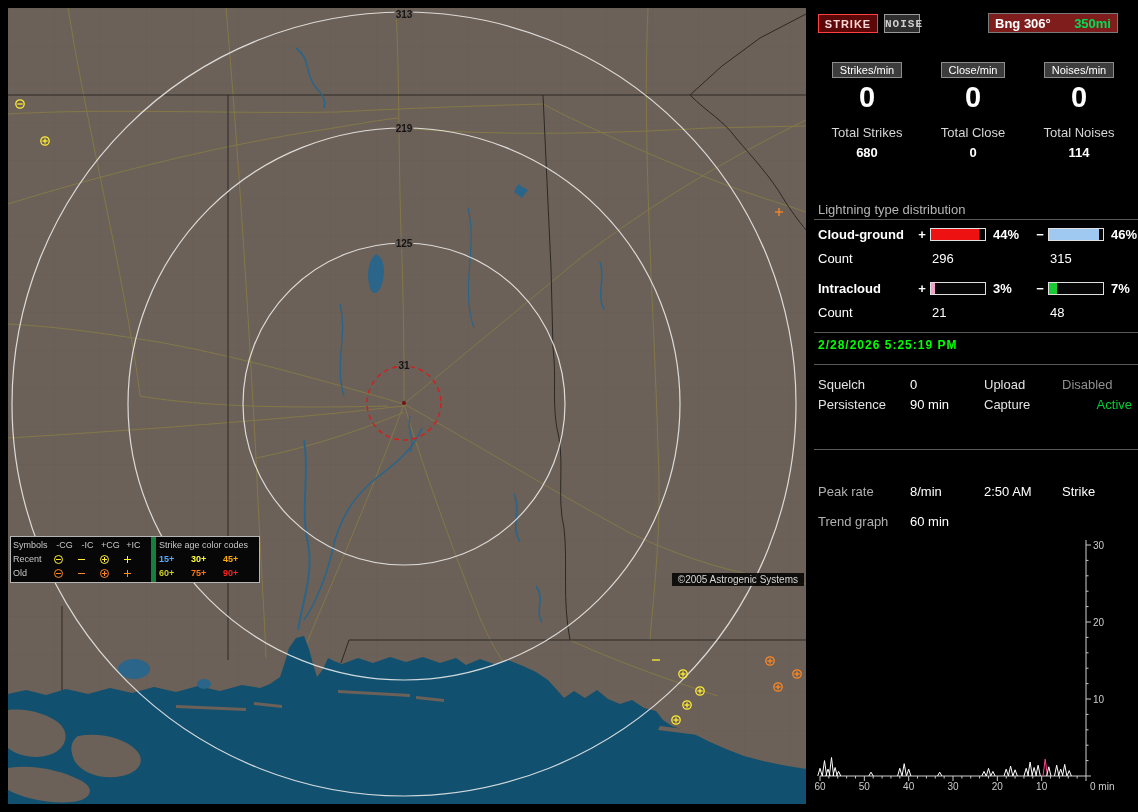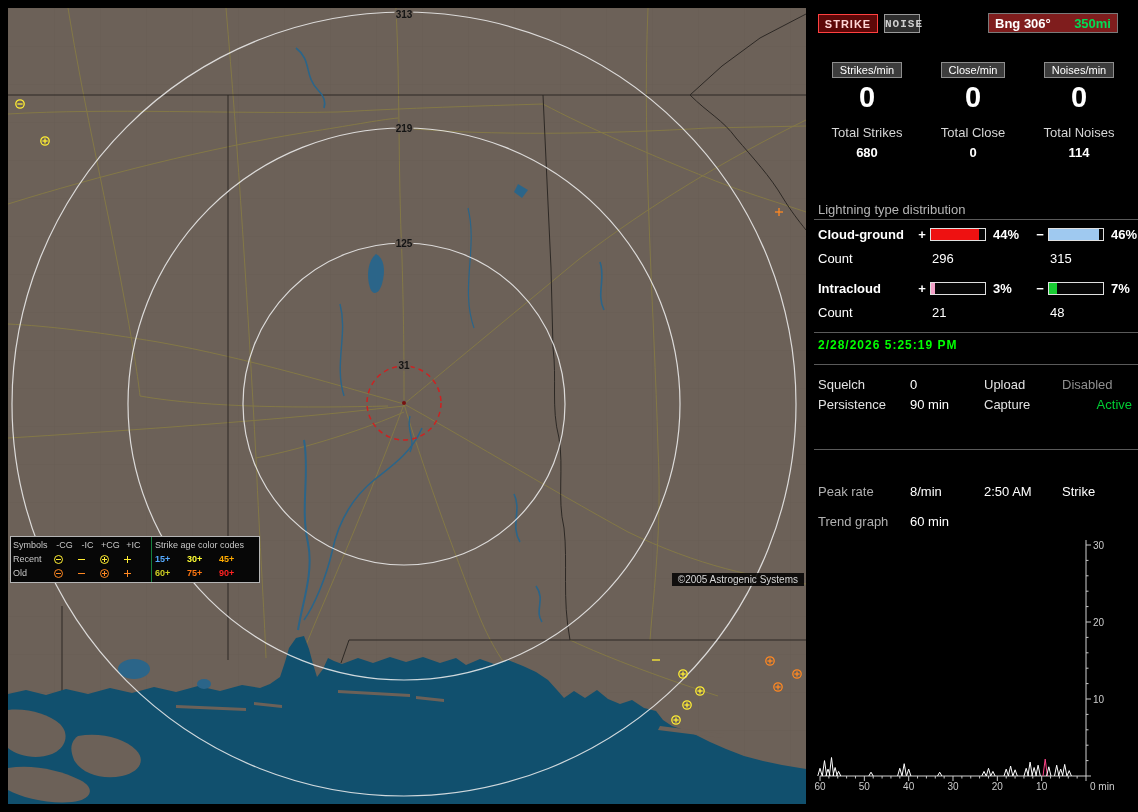--- a/index.html
+++ b/index.html
@@ -8,21 +8,21 @@
   
   .map-panel{position:absolute;left:8px;top:8px;width:798px;height:580px;background:#6c6158;}
   .map-panel svg{display:block;}
   .ring-label{fill:#141414;font-size:10px;font-weight:bold;text-anchor:middle;
               paint-order:stroke;stroke:#6c6158;stroke-width:3px;}
   .map-copy{position:absolute;right:2px;bottom:2px;background:rgba(0,0,0,.85);color:#d8d8d8;
             font-size:10px;padding:1px 6px;}
   .map-legend{position:absolute;left:2px;bottom:5px;width:248px;background:#070707;
               border:1px solid #b5b5b5;color:#c8c8c8;font-size:9px;display:flex;}
   .lg-left{width:138px;padding:1px 0 2px 2px;}
-  .lg-right{flex:1;border-left:1px solid #15803d;padding:1px 2px 2px 3px;}
+  .lg-right{flex:1;border-left:5px solid #15803d;padding:1px 2px 2px 3px;}
   .lg-row{display:flex;align-items:center;height:14px;}
   .lg-name{width:40px;color:#c8c8c8;}
   .lg-h{width:23px;text-align:center;color:#c8c8c8;}
   .lg-s{width:23px;text-align:center;line-height:0;}
   .lg-s svg{vertical-align:middle;}
   .lg-title{color:#c8c8c8;}
   .lg-a{width:32px;font-weight:bold;}
   
   .side-panel{position:absolute;left:814px;top:0;width:324px;height:812px;background:#000;
               color:#fff;font-size:13px;}

